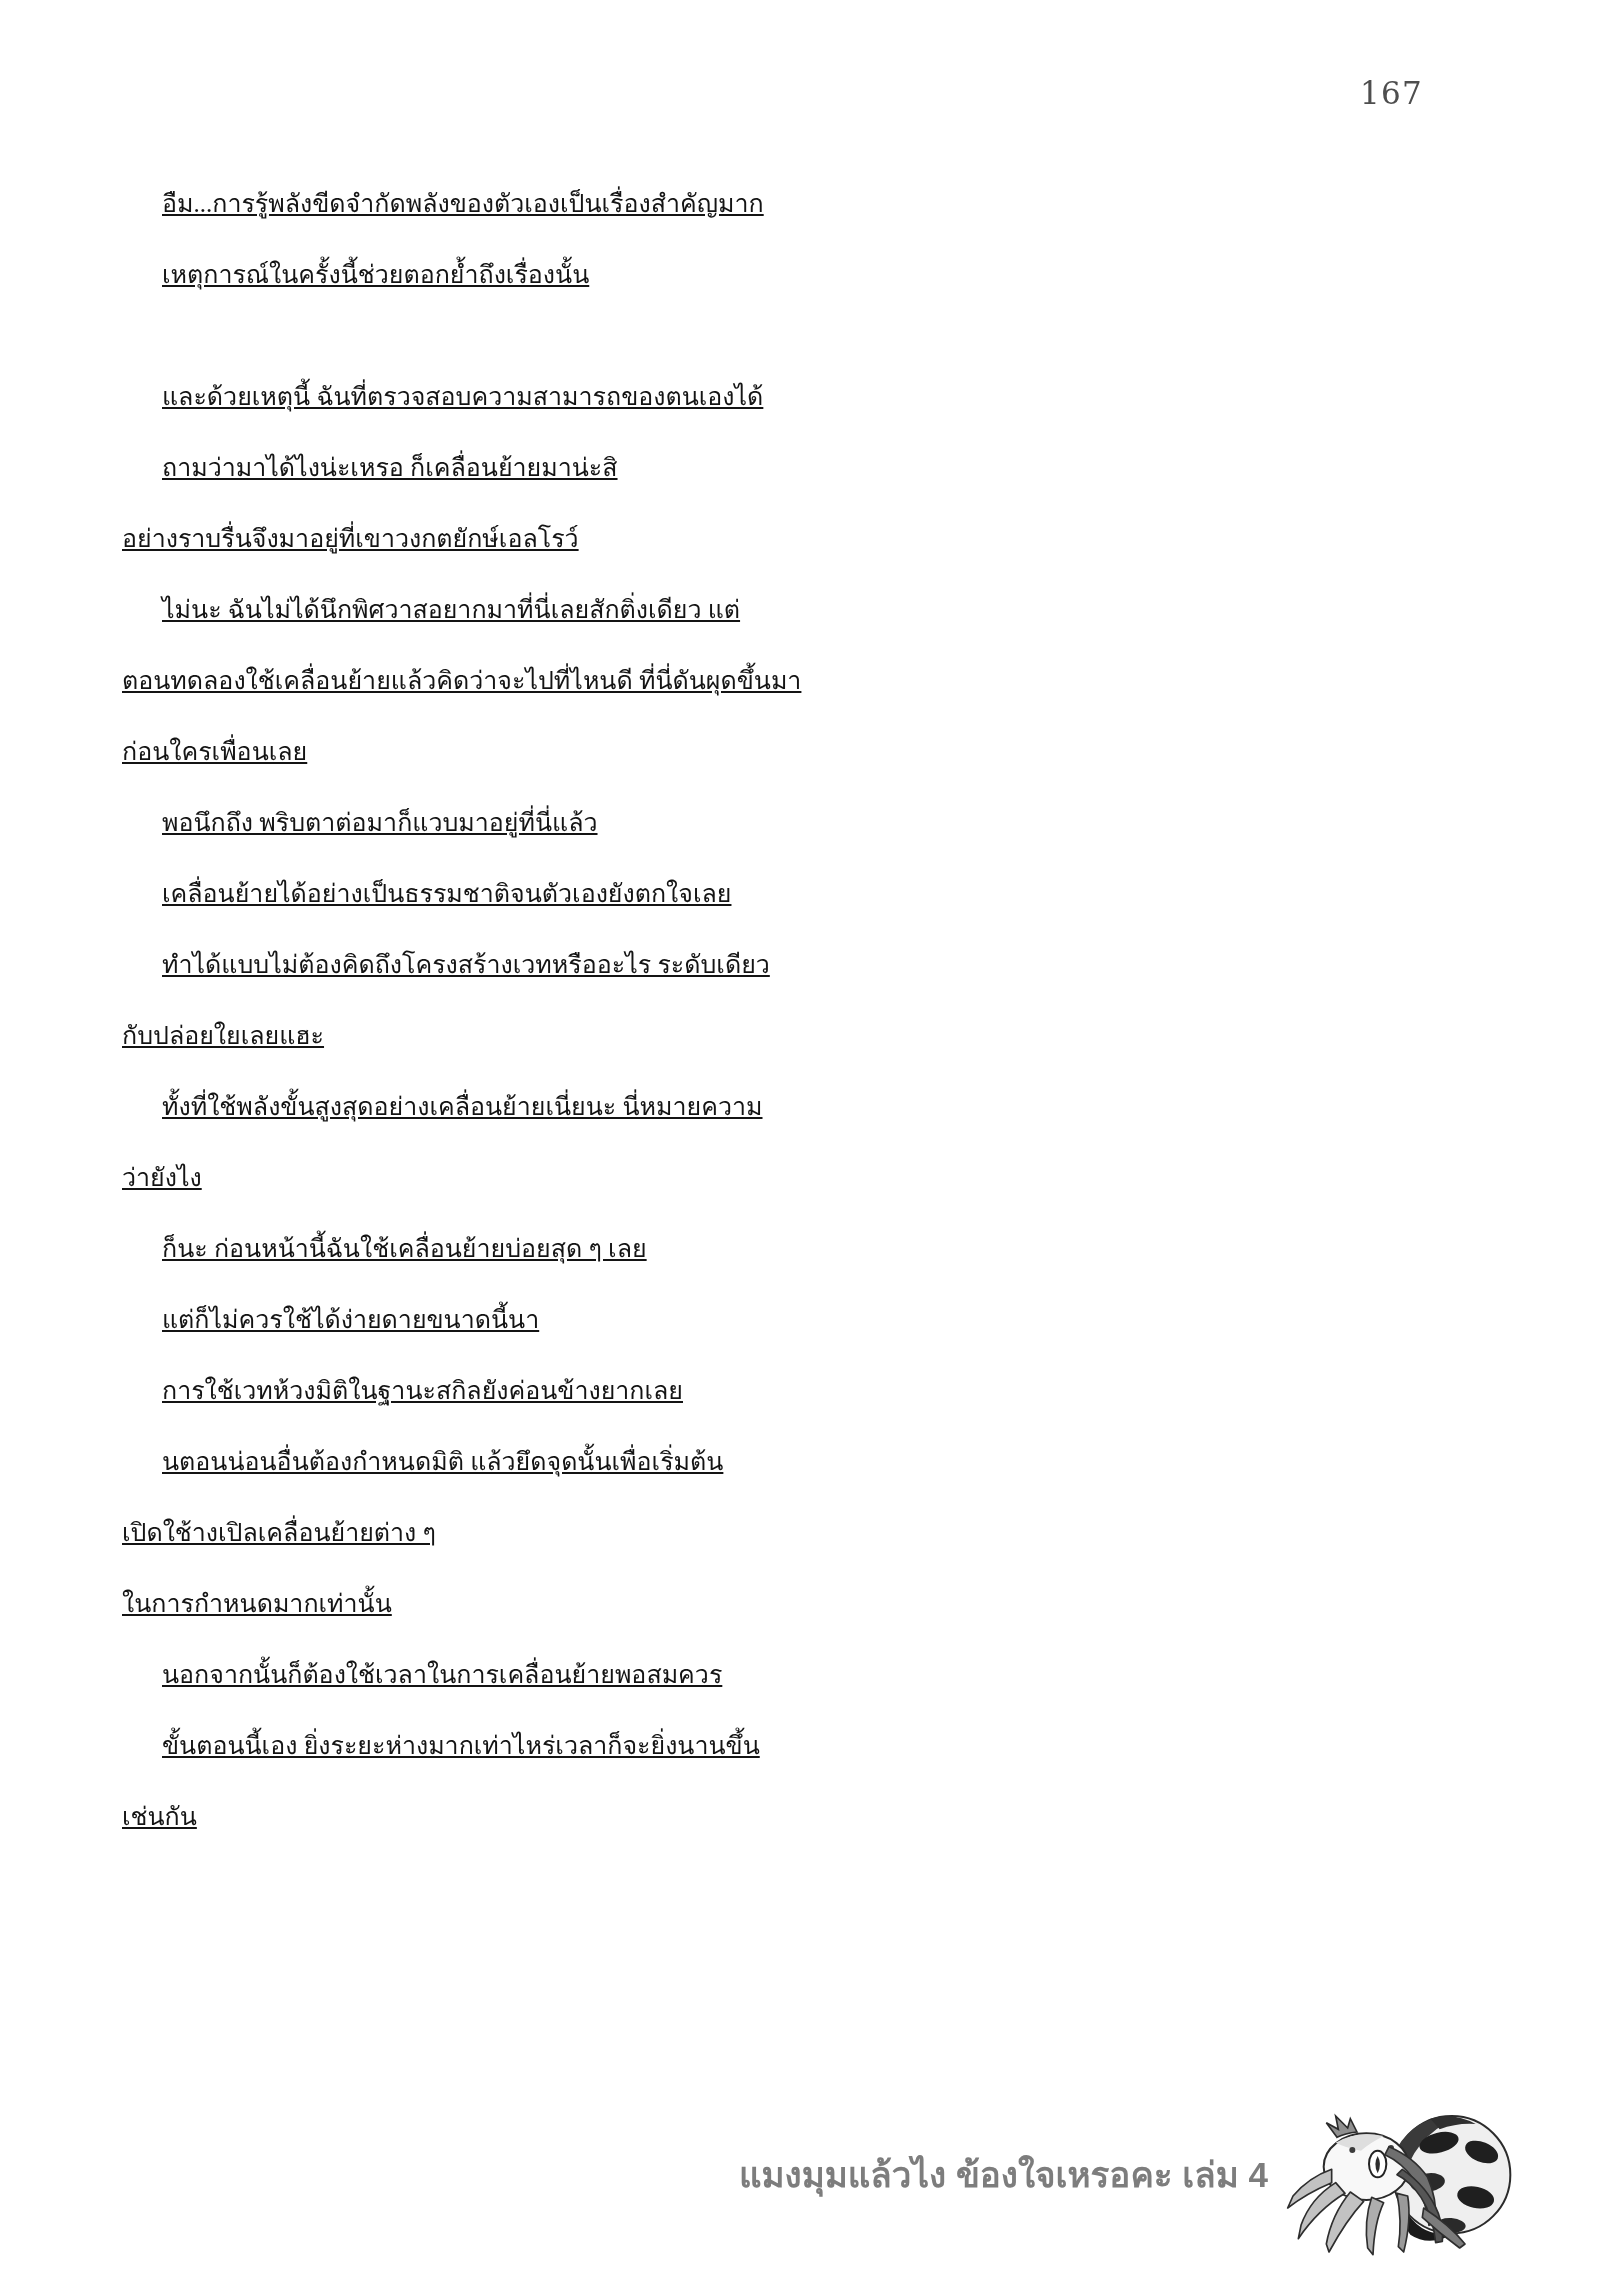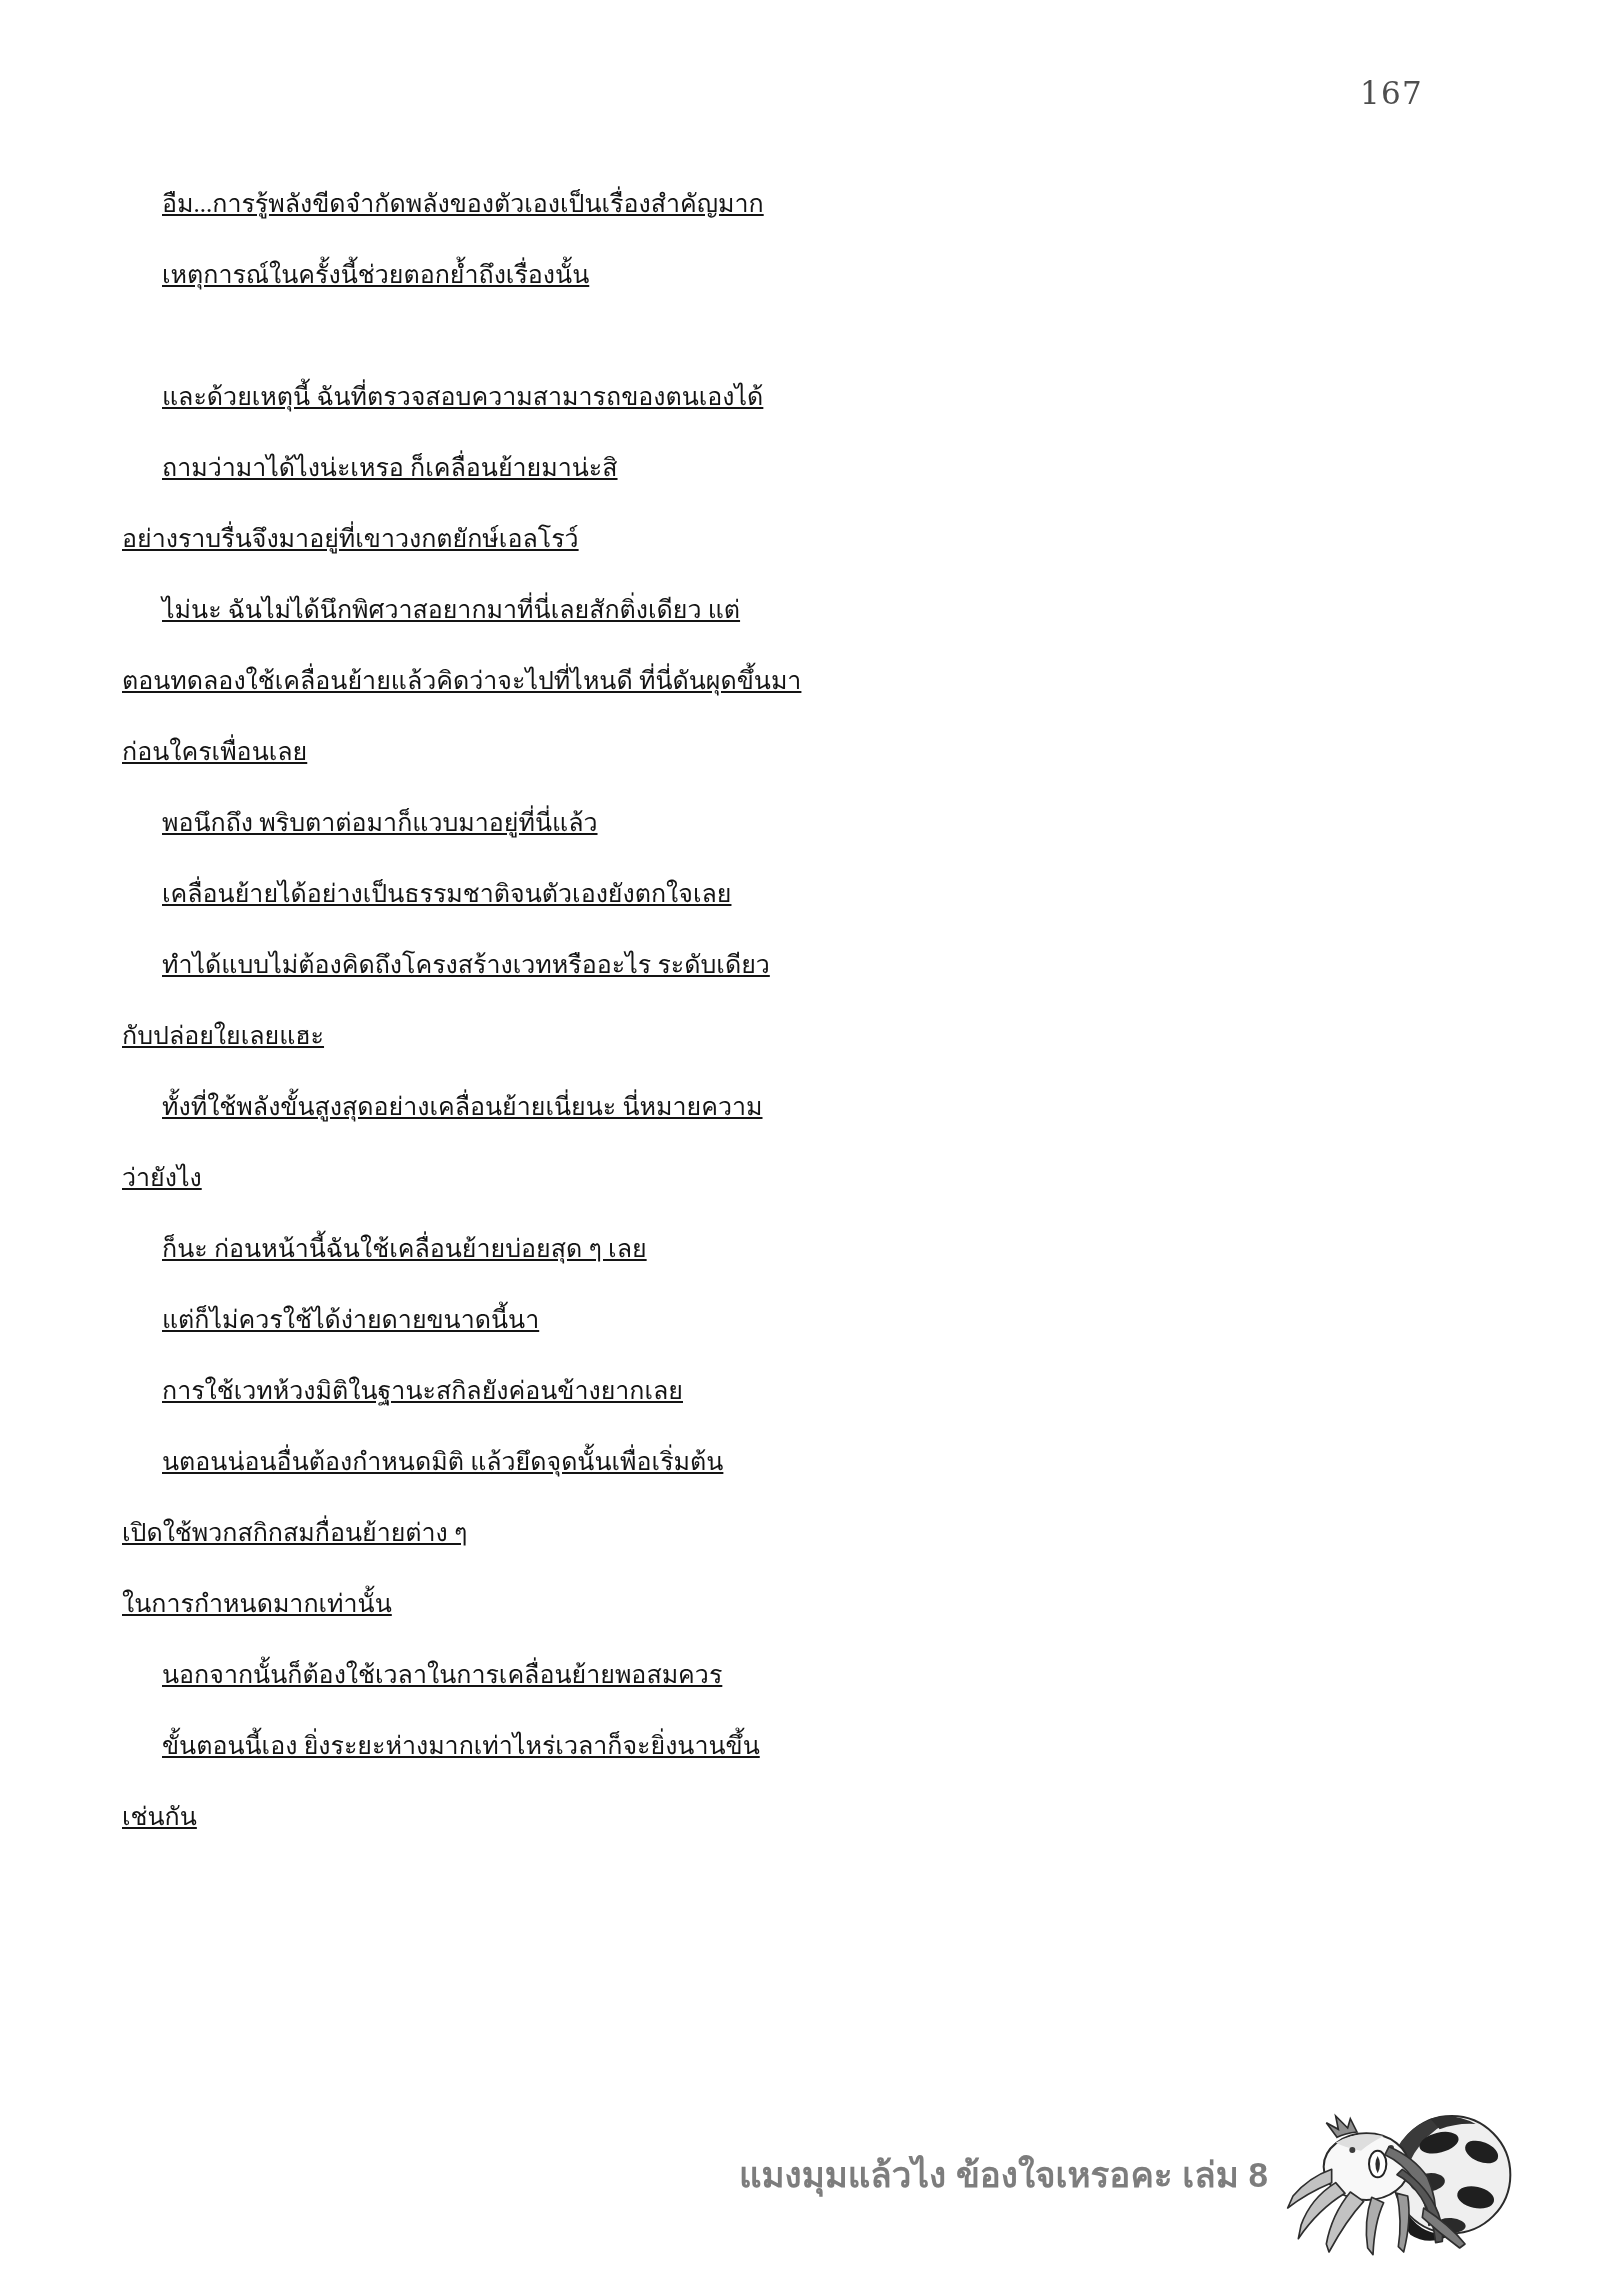--- a/index.html
+++ b/index.html
@@ -75,29 +75,29 @@
     <div class="line indent">พอนึกถึง พริบตาต่อมาก็แวบมาอยู่ที่นี่แล้ว</div>
     <div class="line indent">เคลื่อนย้ายได้อย่างเป็นธรรมชาติจนตัวเองยังตกใจเลย</div>
     <div class="line indent">ทำได้แบบไม่ต้องคิดถึงโครงสร้างเวทหรืออะไร ระดับเดียว</div>
     <div class="line">กับปล่อยใยเลยแฮะ</div>
     <div class="line indent">ทั้งที่ใช้พลังขั้นสูงสุดอย่างเคลื่อนย้ายเนี่ยนะ นี่หมายความ</div>
     <div class="line">ว่ายังไง</div>
     <div class="line indent">ก็นะ ก่อนหน้านี้ฉันใช้เคลื่อนย้ายบ่อยสุด ๆ เลย</div>
     <div class="line indent">แต่ก็ไม่ควรใช้ได้ง่ายดายขนาดนี้นา</div>
     <div class="line indent">การใช้เวทห้วงมิติในฐานะสกิลยังค่อนข้างยากเลย</div>
     <div class="line indent">นตอนน่อนอื่นต้องกำหนดมิติ แล้วยึดจุดนั้นเพื่อเริ่มต้น</div>
-    <div class="line">เปิดใช้พวกสกิกสมกื่อนย้ายต่าง ๆ</div>
+    <div class="line">เปิดใช้างเปิลเคลื่อนย้ายต่าง ๆ</div>
     <div class="line">ในการกำหนดมากเท่านั้น</div>
     <div class="line indent">นอกจากนั้นก็ต้องใช้เวลาในการเคลื่อนย้ายพอสมควร</div>
     <div class="line indent">ขั้นตอนนี้เอง ยิ่งระยะห่างมากเท่าไหร่เวลาก็จะยิ่งนานขึ้น</div>
     <div class="line">เช่นกัน</div>
   </div>
 
   <div class="footer">
-    <span class="footer-title">แมงมุมแล้วไง ข้องใจเหรอคะ เล่ม 8</span>
+    <span class="footer-title">แมงมุมแล้วไง ข้องใจเหรอคะ เล่ม 4</span>
 
     <svg class="spider-art" viewBox="0 0 330 240" aria-hidden="true">
 
       <g>
         <circle cx="232" cy="100" r="88" fill="#efefef" stroke="#2b2b2b" stroke-width="3"></circle>
         <path d="M150 60 Q180 8 240 14 Q205 30 185 55 Q165 80 160 110 Q150 85 150 60 Z" fill="#3a3a3a"></path>
         <path d="M200 16 Q235 6 268 24 Q240 22 214 32 Z" fill="#2f2f2f"></path>
         <ellipse cx="213" cy="52" rx="30" ry="15" fill="#1f1f1f" transform="rotate(-14 213 52)"></ellipse>
         <ellipse cx="277" cy="66" rx="26" ry="15" fill="#1f1f1f" transform="rotate(22 277 66)"></ellipse>
         <ellipse cx="268" cy="134" rx="28" ry="16" fill="#1f1f1f" transform="rotate(12 268 134)"></ellipse>

